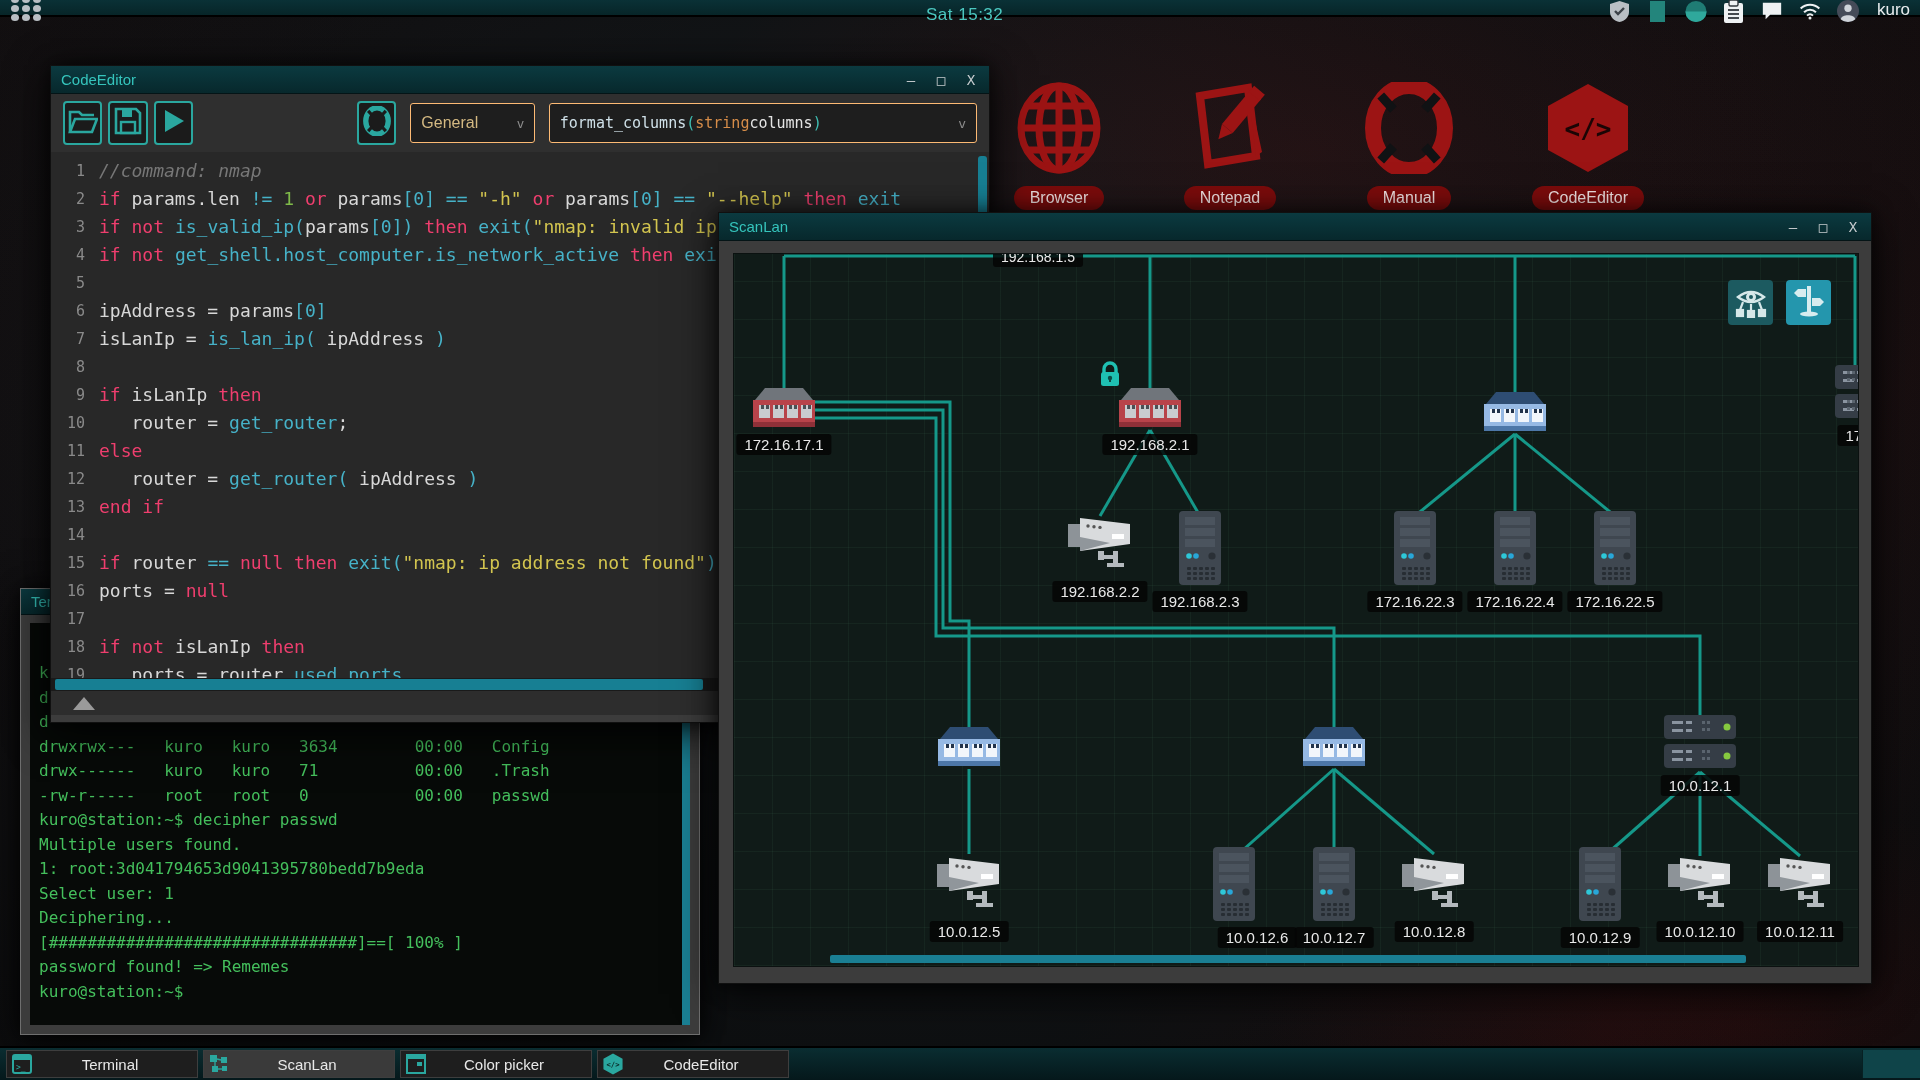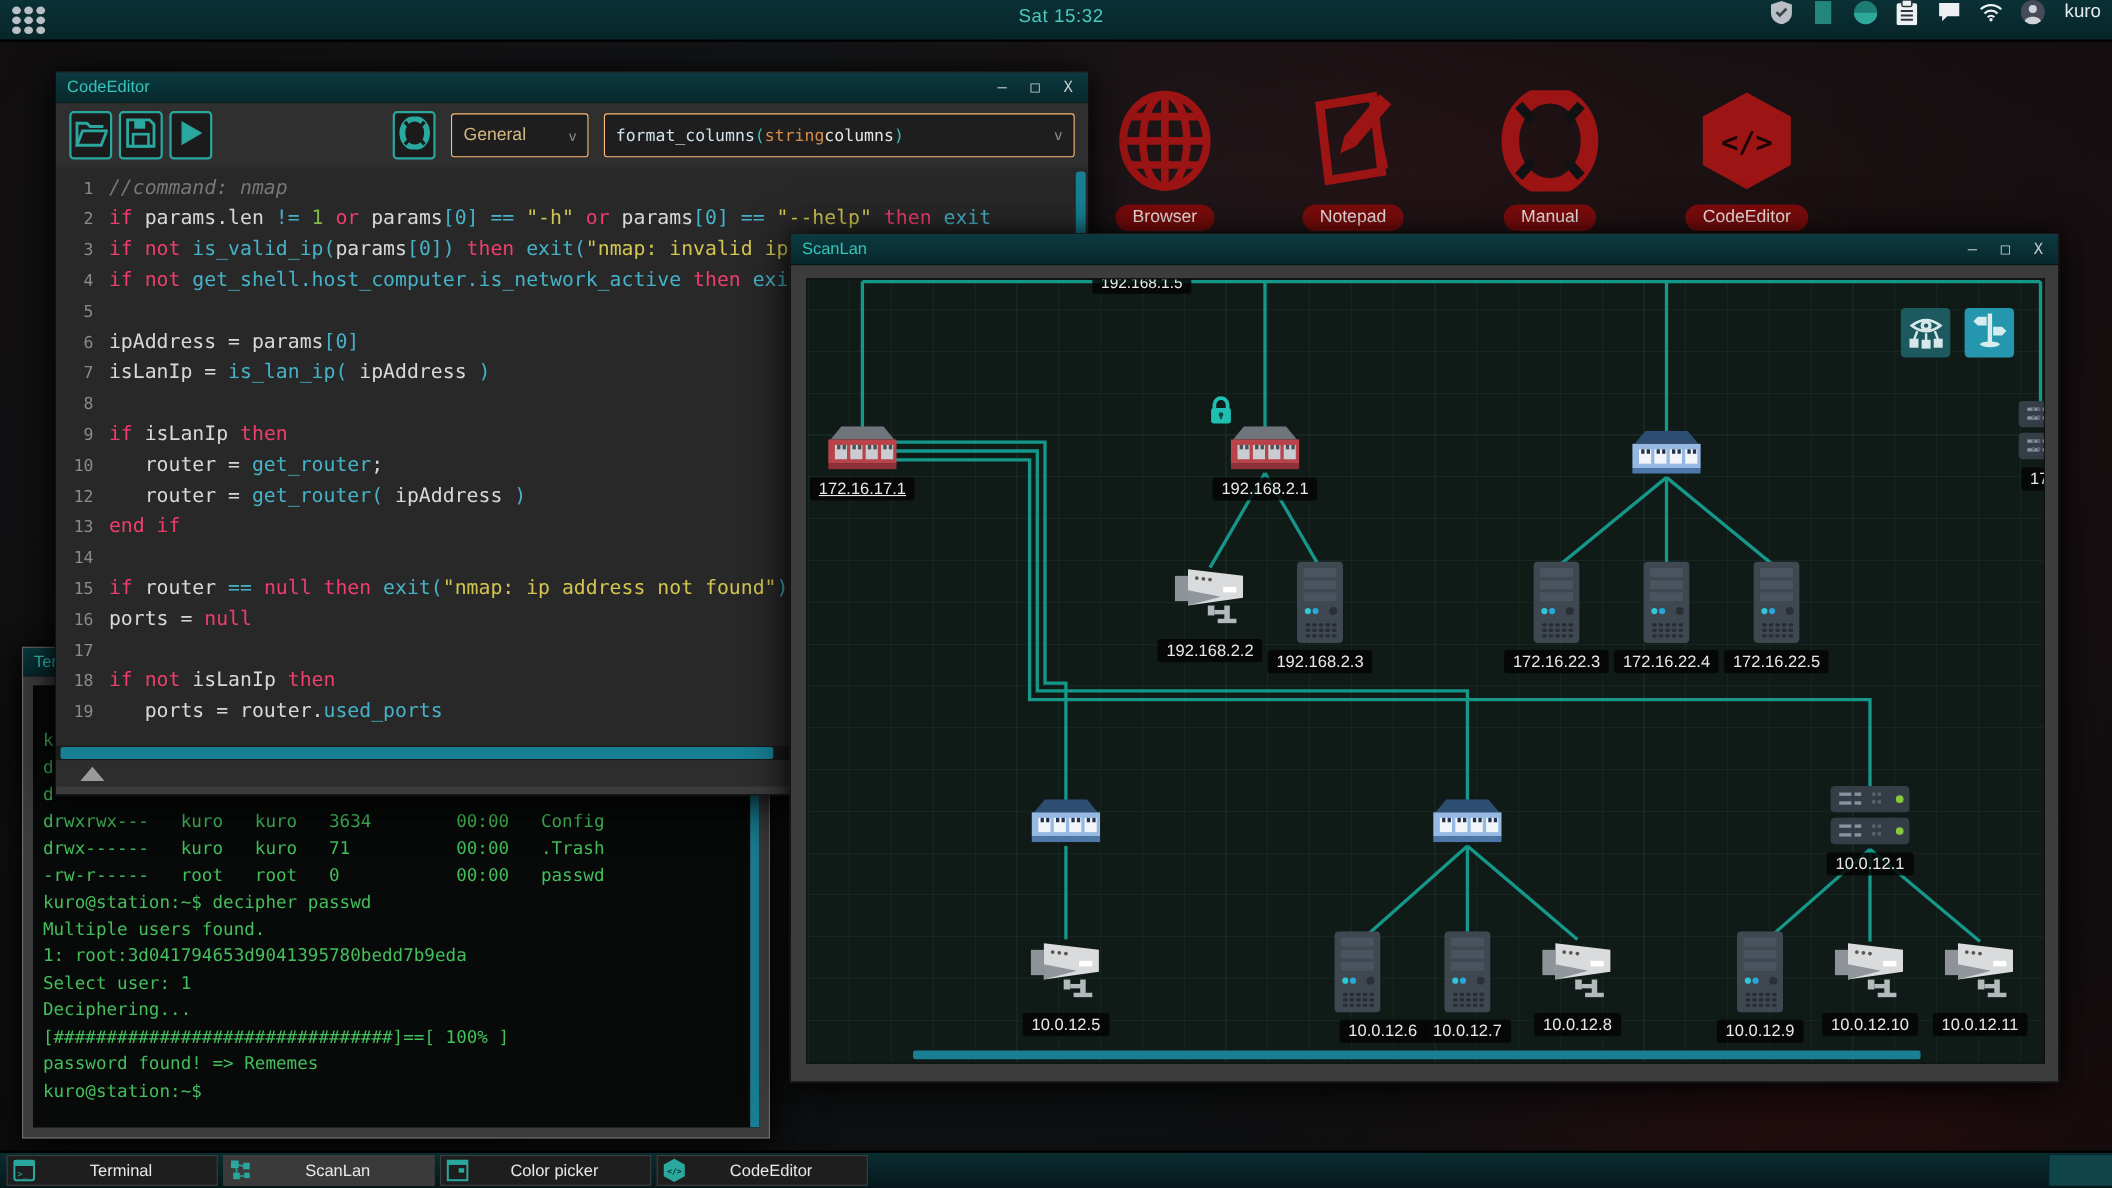--- a/index.html
+++ b/index.html
@@ -10,21 +10,21 @@
   #desktop {
     position:absolute; inset:0;
     background:
       radial-gradient(900px 420px at 1310px 150px, rgba(140,10,10,.14), transparent 70%),
       radial-gradient(700px 300px at 1750px 1020px, rgba(150,15,15,.12), transparent 70%),
       linear-gradient(115deg, rgba(90,8,8,.06) 0%, transparent 30%, transparent 64%, rgba(120,10,10,.10) 86%, transparent 100%),
       radial-gradient(1400px 900px at 45% 40%, #1a1d20 0%, #101214 55%, #0a0c0d 100%);
   }
 
   
-  #topbar { position:absolute; left:0; top:0; width:1920px; height:38px;
+  #topbar { position:absolute; left:0; top:0; width:1920px; height:17px;
     background:linear-gradient(#0a3136,#072528); border-bottom:2px solid #000;
     display:flex; align-items:center; z-index:50; }
   #appgrid { width:34px; height:30px; margin-left:8px; display:grid;
     grid-template-columns:repeat(3,1fr); gap:2px 3px; padding:3px; cursor:pointer; }
   #appgrid i { width:8px; height:7px; border-radius:50%; background:#b9bfc4; }
   #clock { position:absolute; left:926px; top:5px; color:#4cc8c0; font-size:17px; letter-spacing:.5px; }
   #status { position:absolute; right:10px; top:0; height:32px; display:flex; gap:16px; }
   #status .sic { width:22px; height:22px; display:flex; align-items:center; justify-content:center; }
   #username { color:#e8ecee; font-size:17px; margin-left:2px; }
 
@@ -306,20 +306,21 @@
           <div class="cl"><span class="ln">1</span><span><span class="c-c">//command: nmap</span></span></div>
           <div class="cl"><span class="ln">2</span><span><span class="c-k">if </span><span class="c-w">params.len </span><span class="c-b">!= </span><span class="c-n">1 </span><span class="c-k">or </span><span class="c-w">params</span><span class="c-b">[0]</span><span class="c-w"> </span><span class="c-b">== </span><span class="c-s">"-h"</span><span class="c-w"> </span><span class="c-k">or </span><span class="c-w">params</span><span class="c-b">[0]</span><span class="c-w"> </span><span class="c-b">== </span><span class="c-s">"--help"</span><span class="c-w"> </span><span class="c-k">then </span><span class="c-f">exit</span></span></div>
           <div class="cl"><span class="ln">3</span><span><span class="c-k">if </span><span class="c-k">not </span><span class="c-f">is_valid_ip</span><span class="c-b">(</span><span class="c-w">params</span><span class="c-b">[0])</span><span class="c-k"> then </span><span class="c-f">exit</span><span class="c-b">(</span><span class="c-s">"nmap: invalid ip"</span><span class="c-b">)</span></span></div>
           <div class="cl"><span class="ln">4</span><span><span class="c-k">if </span><span class="c-k">not </span><span class="c-f">get_shell.host_computer.is_network_active</span><span class="c-k"> then </span><span class="c-f">exit</span></span></div>
           <div class="cl"><span class="ln">5</span><span></span></div>
           <div class="cl"><span class="ln">6</span><span><span class="c-w">ipAddress = </span><span class="c-w">params</span><span class="c-b">[0]</span></span></div>
           <div class="cl"><span class="ln">7</span><span><span class="c-w">isLanIp = </span><span class="c-f">is_lan_ip</span><span class="c-b">( </span><span class="c-w">ipAddress</span><span class="c-b"> )</span></span></div>
           <div class="cl"><span class="ln">8</span><span></span></div>
           <div class="cl"><span class="ln">9</span><span><span class="c-k">if </span><span class="c-w">isLanIp </span><span class="c-k">then</span></span></div>
           <div class="cl"><span class="ln">10</span><span><span class="c-w">   router = </span><span class="c-f">get_router</span><span class="c-w">;</span></span></div>
+          <div class="cl"><span class="ln">11</span><span><span class="c-k">else</span></span></div>
           <div class="cl"><span class="ln">12</span><span><span class="c-w">   router = </span><span class="c-f">get_router</span><span class="c-b">( </span><span class="c-w">ipAddress</span><span class="c-b"> )</span></span></div>
           <div class="cl"><span class="ln">13</span><span><span class="c-k">end if</span></span></div>
           <div class="cl"><span class="ln">14</span><span></span></div>
           <div class="cl"><span class="ln">15</span><span><span class="c-k">if </span><span class="c-w">router </span><span class="c-b">== </span><span class="c-k">null </span><span class="c-k">then </span><span class="c-f">exit</span><span class="c-b">(</span><span class="c-s">"nmap: ip address not found"</span><span class="c-b">)</span></span></div>
           <div class="cl"><span class="ln">16</span><span><span class="c-w">ports = </span><span class="c-k">null</span></span></div>
           <div class="cl"><span class="ln">17</span><span></span></div>
           <div class="cl"><span class="ln">18</span><span><span class="c-k">if </span><span class="c-k">not </span><span class="c-w">isLanIp </span><span class="c-k">then</span></span></div>
           <div class="cl"><span class="ln">19</span><span><span class="c-w">   ports = router.</span><span class="c-f">used_ports</span></span></div>
         </div>
       <div id="ce-vscroll"></div>
@@ -376,21 +377,21 @@
               <rect x="24" y="17" width="3" height="4" fill="#4a4f55"></rect>
               <rect x="29" y="17" width="3" height="4" fill="#4a4f55"></rect>
               <rect x="36" y="17" width="11" height="13" fill="#c9ccd0"></rect>
               <rect x="38" y="17" width="3" height="4" fill="#4a4f55"></rect>
               <rect x="43" y="17" width="3" height="4" fill="#4a4f55"></rect>
               <rect x="50" y="17" width="11" height="13" fill="#c9ccd0"></rect>
               <rect x="52" y="17" width="3" height="4" fill="#4a4f55"></rect>
               <rect x="57" y="17" width="3" height="4" fill="#4a4f55"></rect>
               <rect x="2" y="34" width="62" height="5" fill="#8f3038"></rect>
             </svg></div>
-          <div class="nlabel" style="left: 50px; top: 180px; text-decoration: underline;">172.16.17.1</div>
+          <div class="nlabel" style="left: 50px; top: 180px;">172.16.17.1</div>
           <div class="node" style="left: 416px; top: 156px;"><svg width="66" height="40" viewBox="0 0 66 40">
               <polygon points="4,12 62,12 52,0 14,0" fill="#70757b"></polygon>
               <rect x="2" y="12" width="62" height="22" fill="#b8434a"></rect>
               <rect x="8" y="17" width="11" height="13" fill="#c9ccd0"></rect>
               <rect x="10" y="17" width="3" height="4" fill="#4a4f55"></rect>
               <rect x="15" y="17" width="3" height="4" fill="#4a4f55"></rect>
               <rect x="22" y="17" width="11" height="13" fill="#c9ccd0"></rect>
               <rect x="24" y="17" width="3" height="4" fill="#4a4f55"></rect>
               <rect x="29" y="17" width="3" height="4" fill="#4a4f55"></rect>
               <rect x="36" y="17" width="11" height="13" fill="#c9ccd0"></rect>

